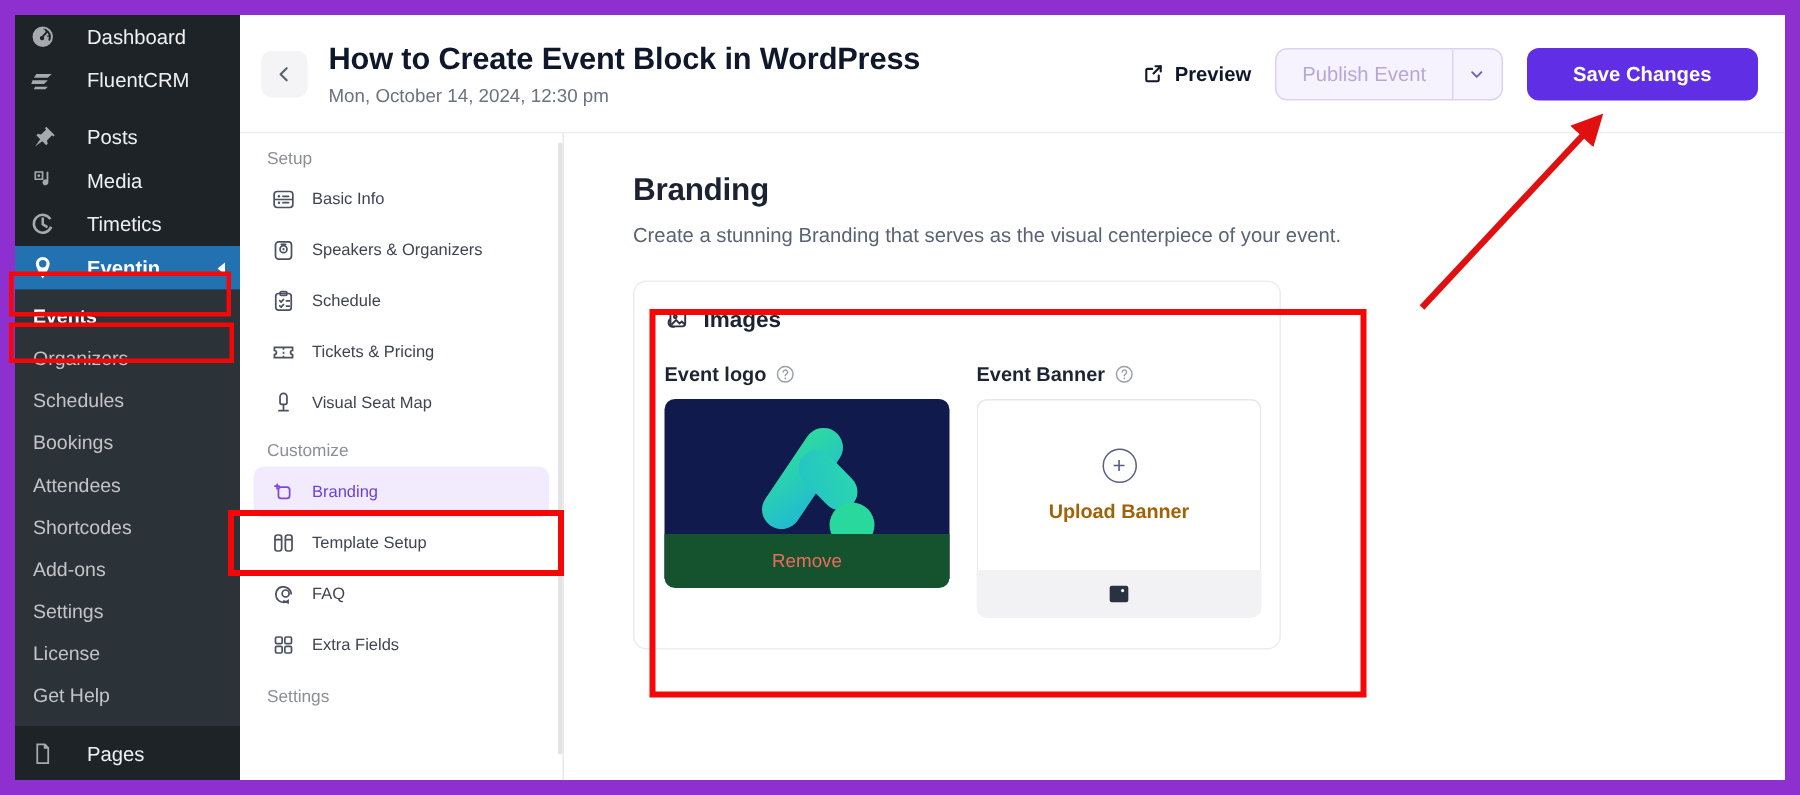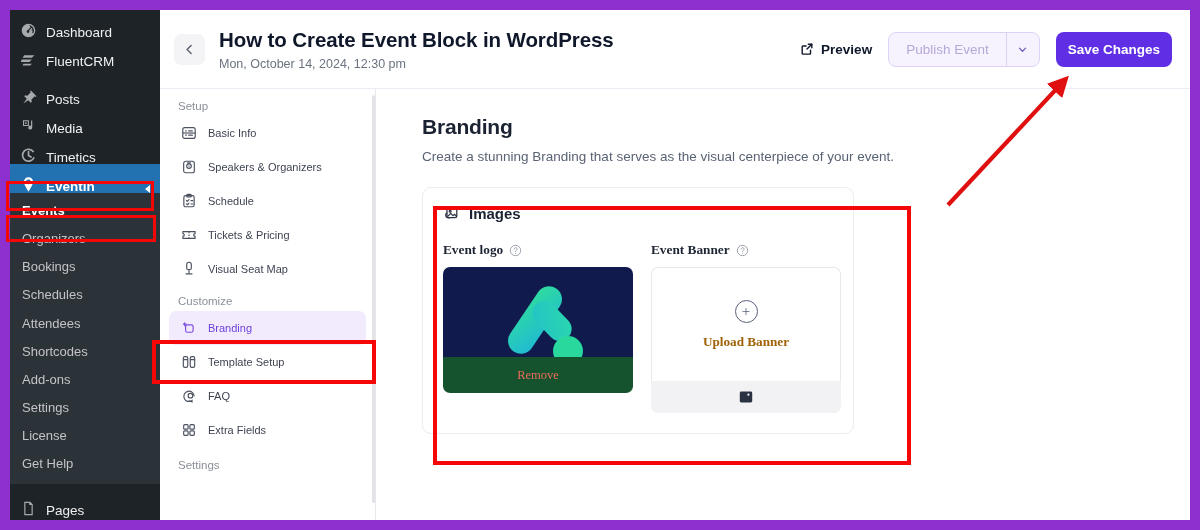--- a/index.html
+++ b/index.html
@@ -20,22 +20,22 @@
   .wp-sidebar {
     position: absolute;
     left: 10px; top: 10px;
     width: 150px; height: 510px;
     background: #1d2327;
     color: #f0f0f1;
     font-size: 13px;
     overflow: hidden;
   }
   .wp-item {
-    display: flex; align-items: flex-end;
-    gap: 9px;
+    display: flex; align-items: center;
+    gap: 21px;
     height: 29px;
     padding: 0 10px 0 9px;
     color: #f0f0f1;
     white-space: nowrap;
   }
   .wp-item .wp-ico {
     width: 18px; height: 18px;
     display: inline-flex; align-items: center; justify-content: center;
     color: #a7aaad;
     flex: 0 0 18px;
@@ -144,21 +144,21 @@
     display: flex; align-items: center; justify-content: center;
     color: #6d5bc0;
   }
   .publish-caret svg { width: 11px; height: 11px; }
   .save-btn {
     height: 35px;
     background: #5f2ee5;
     color: #fff;
     border-radius: 8px;
     display: flex; align-items: center;
-    padding: 0 12px;
+    padding: 0 31px;
     font-size: 13.5px;
     font-weight: 700;
     white-space: nowrap;
   }
 
   
   .app-body { display: flex; height: 431px; }
 
   .nav-col {
     width: 216px;
@@ -223,21 +223,21 @@
     padding: 17px 20px 20px 20px;
     background: #fff;
   }
   .card-head {
     display: flex; align-items: center; gap: 9px;
     font-size: 15px; font-weight: 700; color: #1b2332;
   }
   .card-head .ch-ico { width: 17px; height: 17px; color: #2b3343; display: inline-flex; }
   .card-head .ch-ico svg { width: 17px; height: 17px; }
 
-  .upload-row { display: flex; gap: 18px; margin-top: 20px; font-family: Liberation Serif, serif; }
+  .upload-row { display: flex; gap: 18px; margin-top: 20px; }
   .upload-col { width: 190px; }
   .field-label {
     display: flex; align-items: center; gap: 6px;
     font-size: 13.3px; font-weight: 700; color: #1d2433;
     margin-bottom: 9px;
   }
   .help-ico { width: 13px; height: 13px; color: #9aa0ab; display: inline-flex; }
   .help-ico svg { width: 13px; height: 13px; }
 
   .logo-box {
@@ -385,22 +385,22 @@
             <path d="M10 1.6c-3 0-5.4 2.4-5.4 5.3 0 3.8 5.4 11.5 5.4 11.5s5.4-7.7 5.4-11.5c0-2.9-2.4-5.3-5.4-5.3zm0 8.2a2.9 2.9 0 110-5.8 2.9 2.9 0 010 5.8z"></path>
           </svg>
       </span>
       <span class="wp-lbl">Eventin</span>
       <span class="caret"></span>
     </div>
 
     <div class="wp-sub">
       <span class="wp-subitem current">Events</span>
       <span class="wp-subitem">Organizers</span>
+      <span class="wp-subitem">Schedules</span>
       <span class="wp-subitem">Bookings</span>
-      <span class="wp-subitem">Schedules</span>
       <span class="wp-subitem">Attendees</span>
       <span class="wp-subitem">Shortcodes</span>
       <span class="wp-subitem">Add-ons</span>
       <span class="wp-subitem">Settings</span>
       <span class="wp-subitem">License</span>
       <span class="wp-subitem">Get Help</span>
     </div>
 
     <div class="wp-item" style="margin-top:4px">
       <span class="wp-ico">

